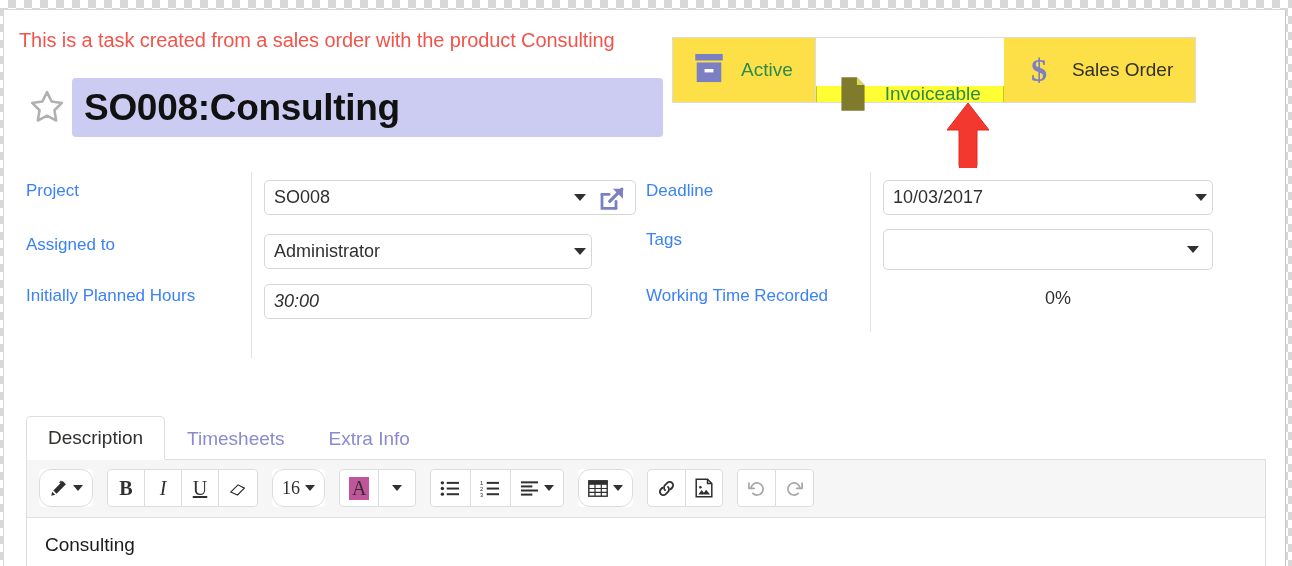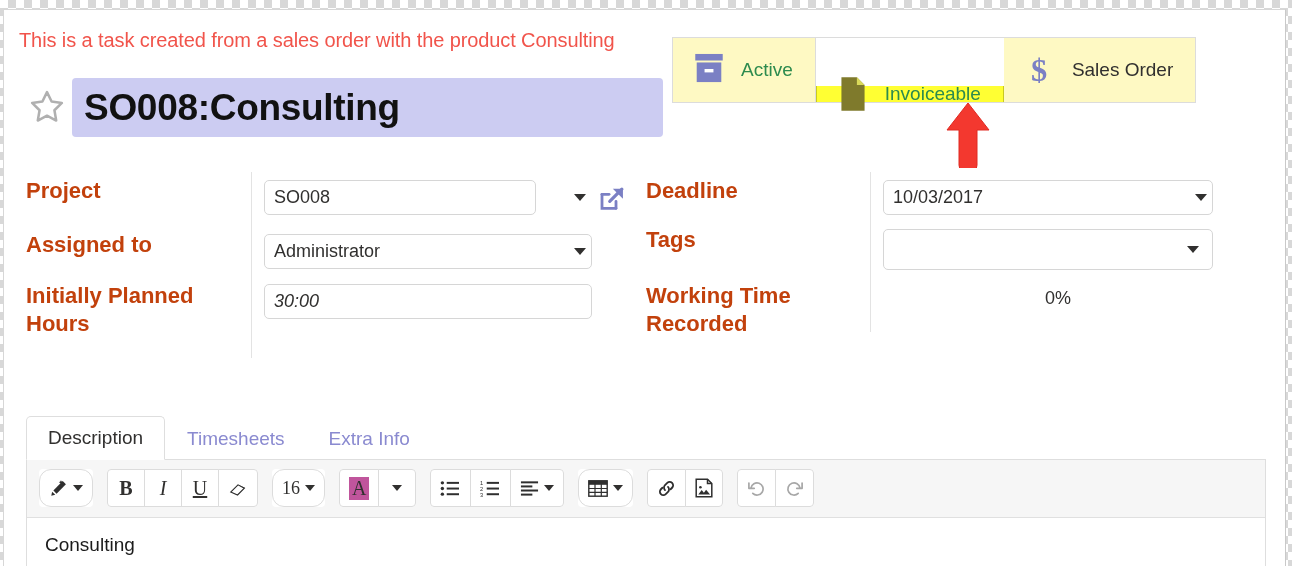--- a/index.html
+++ b/index.html
@@ -89,21 +89,21 @@
     border: 1px solid #dcdcdc;
     background: #ffffff;
     box-sizing: border-box;
   }
   .stat-btn {
     display: flex;
     align-items: center;
     gap: 16px;
     padding: 0 22px 0 20px;
     border-right: 1px solid #dcdcdc;
-    background: #fef9c3;
+    background: #fde047;
     box-sizing: border-box;
     cursor: pointer;
   }
   .stat-btn:last-child { border-right: none; }
   .stat-btn.hl { background: #ffff33; border-left: 1px solid #c8c822; border-right: 1px solid #c8c822; margin-top: 48px; }
   .stat-label {
     font-size: 19px;
     color: #2d8b4e;
     white-space: nowrap;
   }
@@ -123,23 +123,23 @@
   .sep {
     position: absolute;
     width: 1px;
     background: #e3e3e3;
   }
   .sep-left  { left: 247px; top: 162px; height: 186px; }
   .sep-right { left: 866px; top: 162px; height: 160px; }
 
   .flabel {
     position: absolute;
-    font-size: 22px;
-    font-weight: bold;
-    color: #c2410c;
+    font-size: 17px;
+    font-weight: normal;
+    color: #3b82f6;
     line-height: 28px;
   }
   .finput {
     position: absolute;
     box-sizing: border-box;
     border: 1px solid #d6d6d6;
     border-radius: 5px;
     background: #ffffff;
     font-family: "Liberation Sans", sans-serif;
     font-size: 18px;
@@ -310,21 +310,21 @@
       <g transform="translate(1,1)">
         <path d="M22 0 L43 27 H31 V62 A5 5 0 0 1 13 62 V27 H1 Z" fill="#f3382f" stroke="#e02a22" stroke-width="1"></path>
       </g>
     </svg>
   </span>
 
   <div class="sep sep-left"></div>
   <div class="sep sep-right"></div>
 
   <div class="flabel" style="left:22px; top:167px;">Project</div>
-  <input class="finput" style="left: 260px; top: 170px; width: 272px; height: 35px;" value="SO008">
+  <input class="finput" style="left: 260px; top: 170px; width: 372px; height: 35px;" value="SO008">
   <span class="caret" style="left:570px; top:184px;"></span>
   <span class="ext-link">
     <svg viewBox="0 0 24 24" width="32" height="32" aria-hidden="true">
       <path d="M4.5 8.5v10.5h10.5" fill="none" stroke="#7b80c4" stroke-width="2.1" stroke-linecap="round"></path>
       <path d="M15 19v-5.2" fill="none" stroke="#7b80c4" stroke-width="2.1" stroke-linecap="round"></path>
       <path d="M4.5 8.5h5.3" fill="none" stroke="#7b80c4" stroke-width="2.1" stroke-linecap="round"></path>
       <path d="M10.3 13.7L19.4 4.6" fill="none" stroke="#7b80c4" stroke-width="2.4" stroke-linecap="round"></path>
       <path d="M12.6 4.3h7.6v7.6z" fill="#7b80c4"></path>
     </svg>
   </span>

